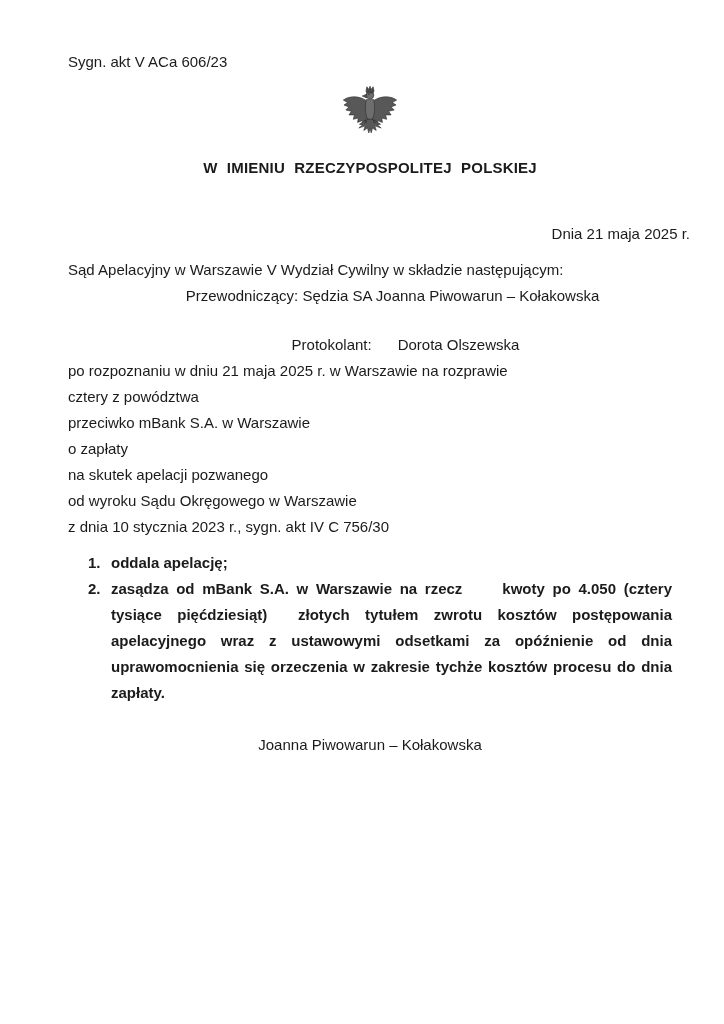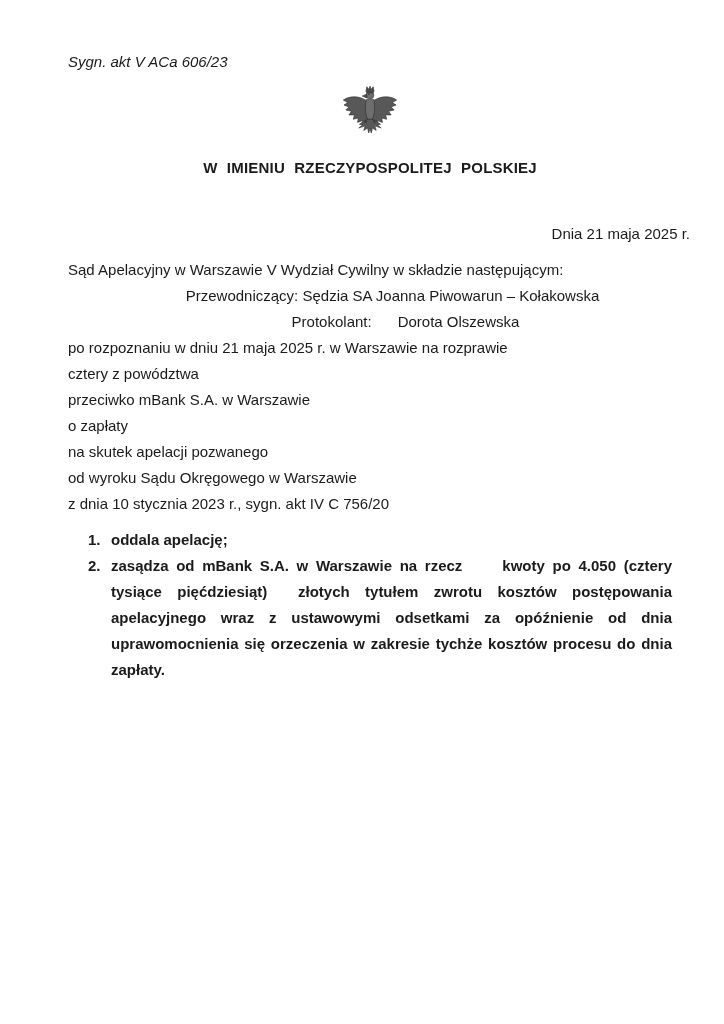--- a/index.html
+++ b/index.html
@@ -8,29 +8,29 @@
     width: 724px;
     height: 1024px;
     background: #ffffff;
     color: #1b1b1b;
     font-family: "Liberation Sans", "DejaVu Sans", sans-serif;
     font-size: 15px;
     box-sizing: border-box;
     padding: 53px 52px 0 68px;
     overflow: hidden;
   }
-  .case-ref { line-height: 18px; font-style: italic; }
+  .case-ref { line-height: 18px; }
   .emblem-wrap { text-align: center; margin-top: 12px; height: 56px; }
   .title-block { margin-top: 16px; text-align: center; font-weight: bold; line-height: 26px; }
   .doc-title { letter-spacing: 0.5px; }
   .doc-subtitle { word-spacing: 5px; letter-spacing: 0.2px; }
   .date-line { text-align: right; margin-right: -18px; margin-top: 44px; line-height: 18px; }
   .body-text { margin-top: 14px; line-height: 26px; }
   .indent-45 { padding-left: 45px; text-align: center; }
-  .clerk-label { display: inline-block; width: 132px; }
+  .clerk-label { display: inline-block; width: 132px; margin-top: 23px; }
   .ruling { margin-top: 10px; line-height: 26px; font-weight: bold; }
   .ruling-item { display: flex; }
   .ruling-num { flex: 0 0 23px; margin-left: 20px; }
   .ruling-body { flex: 1; text-align: justify; }
   .redaction-gap { display: inline-block; width: 40px; }
   .signature { margin-top: 26px; text-align: center; line-height: 26px; }
 </style>
 </head>
 <body>
 
@@ -64,28 +64,29 @@
   <div class="body-text">
     <div>Sąd Apelacyjny w Warszawie V Wydział Cywilny w składzie następującym:</div>
     <div class="indent-45"><span>Przewodniczący:</span> <span>Sędzia SA Joanna Piwowarun – Kołakowska</span></div>
     <div class="indent-45"><span class="clerk-label">Protokolant:</span><span>Dorota Olszewska</span></div>
     <div>po rozpoznaniu w dniu 21 maja 2025 r. w Warszawie na rozprawie</div>
     <div>cztery z powództwa</div>
     <div>przeciwko mBank S.A. w Warszawie</div>
     <div>o zapłaty</div>
     <div>na skutek apelacji pozwanego</div>
     <div>od wyroku Sądu Okręgowego w Warszawie</div>
-    <div>z dnia 10 stycznia 2023 r., sygn. akt IV C 756/20</div>
+    <div>z dnia 10 stycznia 2023 r., sygn. akt IV C 756/30</div>
   </div>
 
   <div class="ruling">
     <div class="ruling-item">
       <span class="ruling-num">1.</span>
       <span class="ruling-body">oddala apelację;</span>
     </div>
     <div class="ruling-item">
       <span class="ruling-num">2.</span>
       <span class="ruling-body"><span>zasądza od mBank S.A. w Warszawie na rzecz</span><span class="redaction-gap"></span><span>kwoty po 4.050 (cztery tysiące pięćdziesiąt)&nbsp; złotych tytułem zwrotu kosztów postępowania apelacyjnego wraz z ustawowymi odsetkami za opóźnienie od dnia uprawomocnienia się orzeczenia w zakresie tychże kosztów procesu do dnia zapłaty.</span></span>
     </div>
   </div>
 
+  <div class="signature">Joanna Piwowarun – Kołakowska</div>
 
 </div>
 
 </body></html>

